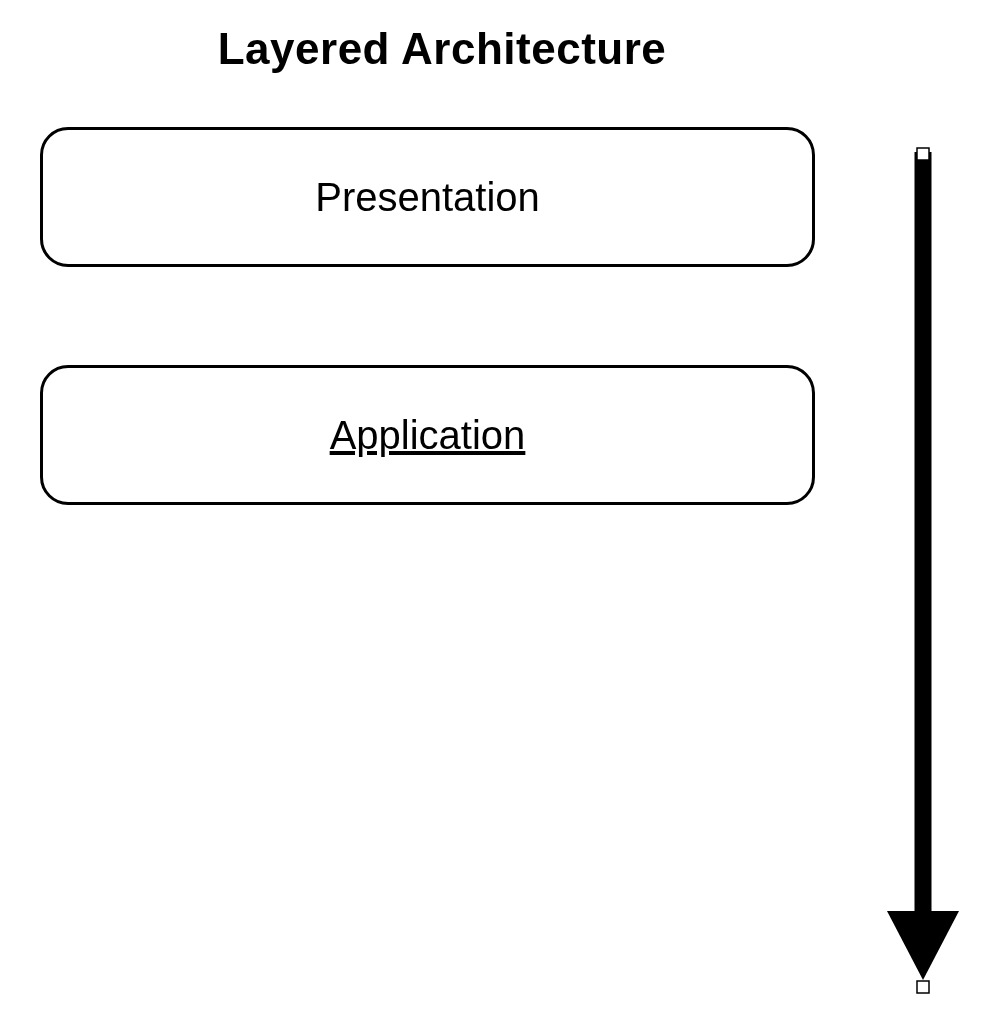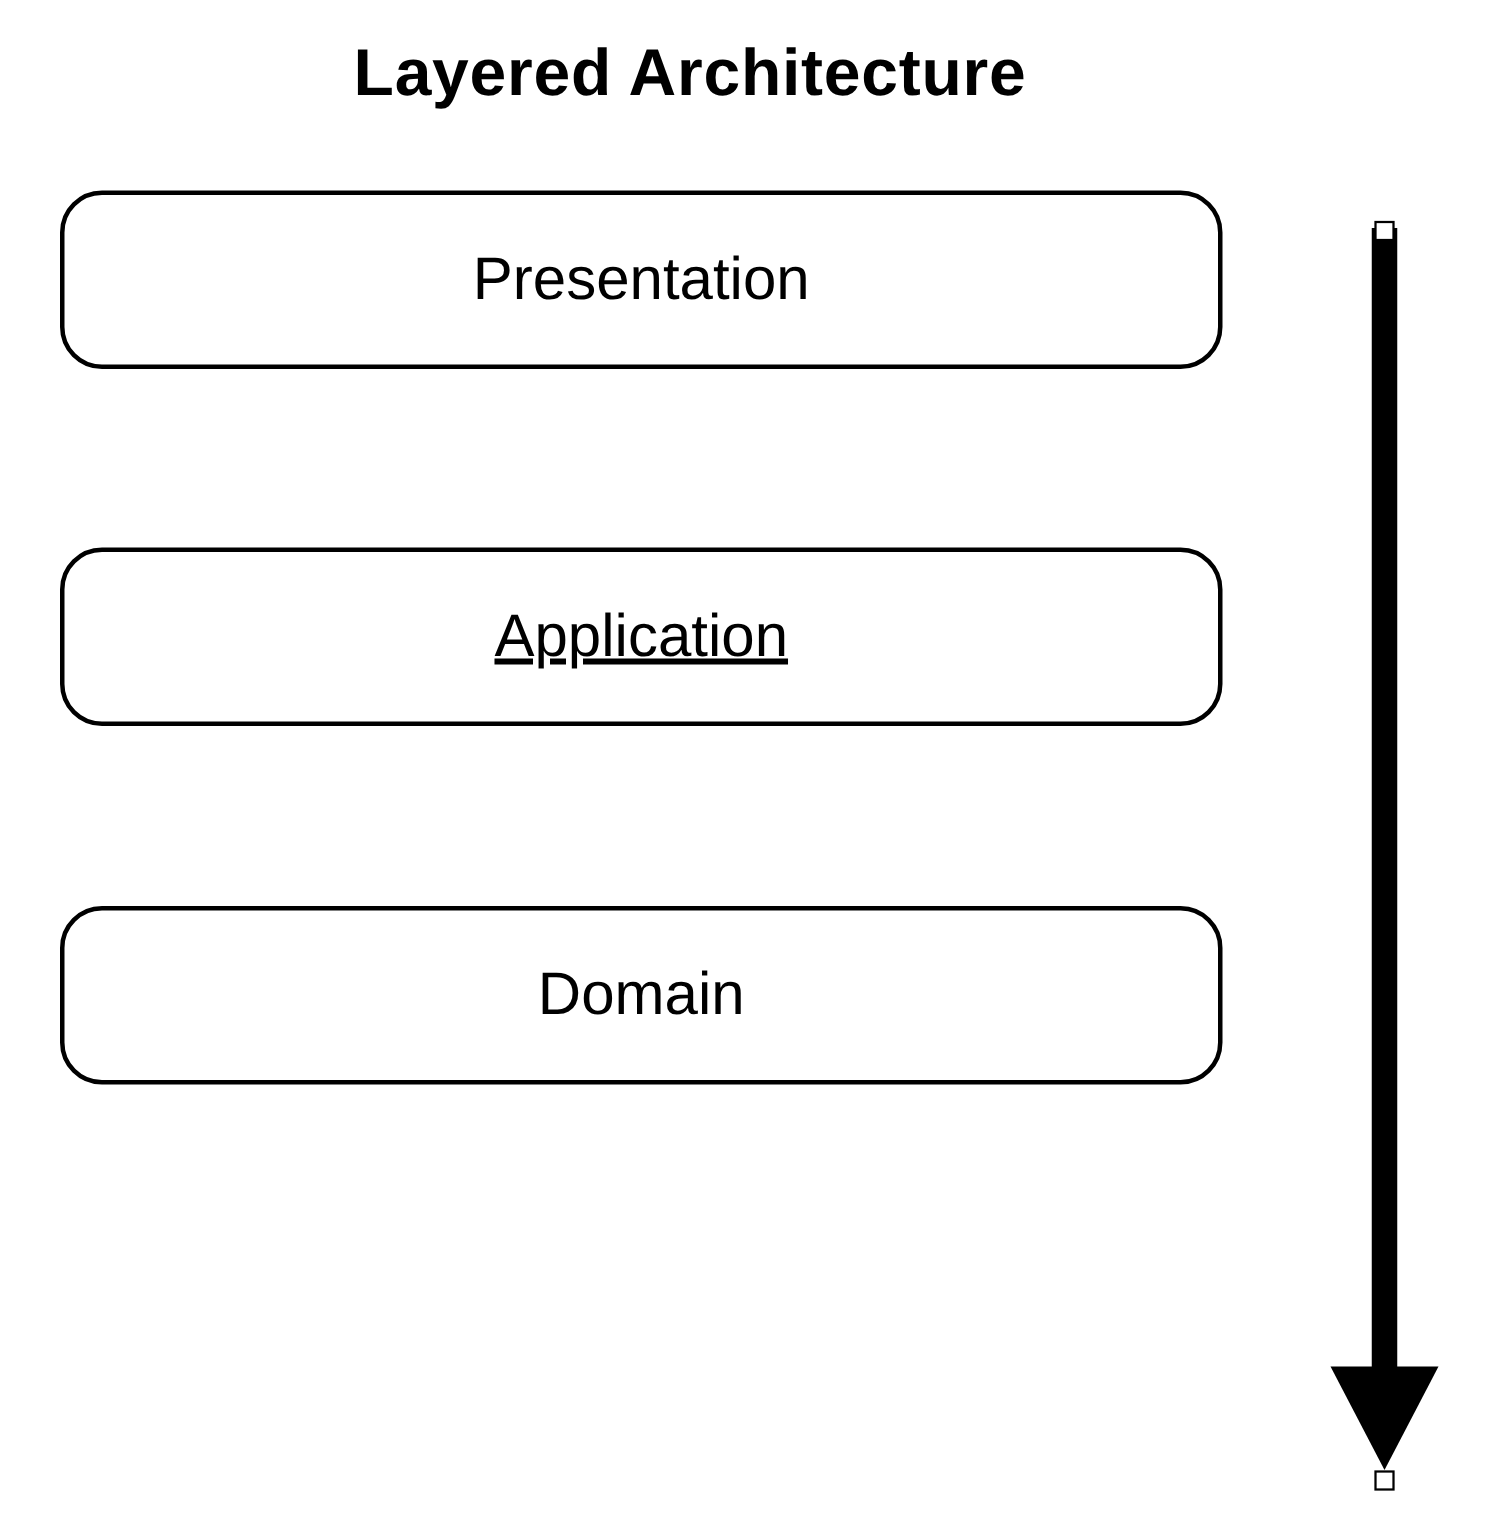--- a/index.html
+++ b/index.html
@@ -19,27 +19,26 @@
   .diagram-title {
     position: absolute;
     top: 24px;
     left: 0;
     width: 884px;
     text-align: center;
     font-size: 44px;
     font-weight: bold;
     letter-spacing: 0.5px;
     color: #000000;
-    padding-left: 18px;
   }
   .layer-box {
     position: absolute;
     left: 40px;
     width: 775px;
-    height: 119px;
+    height: 140px;
     box-sizing: border-box;
     border: 3px solid #000000;
     border-radius: 28px;
     background: #ffffff;
     display: flex;
     align-items: center;
     justify-content: center;
   }
   .layer-box .layer-label {
     font-size: 40px;
@@ -66,23 +65,20 @@
   <div class="diagram-title">Layered Architecture</div>
 
   <div class="layer-box" id="box-presentation">
     <span class="layer-label">Presentation</span>
   </div>
 
   <div class="layer-box" id="box-application">
     <span class="layer-label">Application</span>
   </div>
 
-  <div class="layer-box" id="box-domain">
-    <span class="layer-label">Domain</span>
-  </div>
 
 
   <div class="arrow-wrap">
     <svg width="90" height="870" viewBox="0 0 90 870" xmlns="http://www.w3.org/2000/svg">
       <g>
         <rect x="34.5" y="12" width="17" height="761" fill="#000000"></rect>
         <polygon points="7,771 79,771 43,840" fill="#000000"></polygon>
       </g>
       <rect x="37" y="8" width="12" height="12" fill="#ffffff" stroke="#000000" stroke-width="1.5"></rect>
       <rect x="37" y="841" width="12" height="12" fill="#ffffff" stroke="#000000" stroke-width="1.5"></rect>

